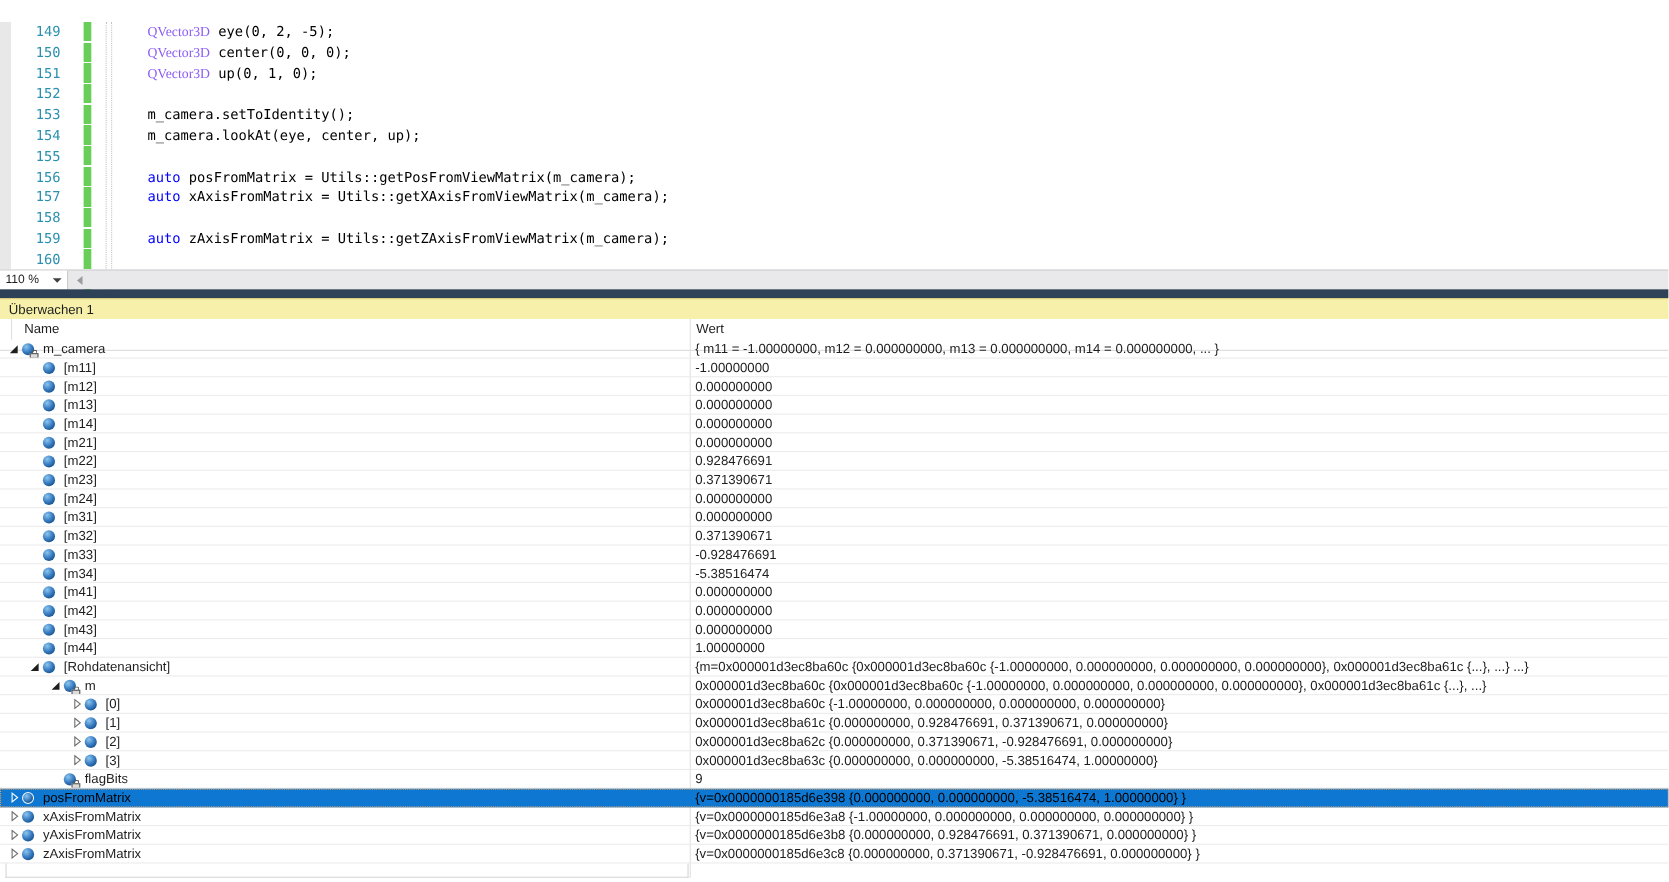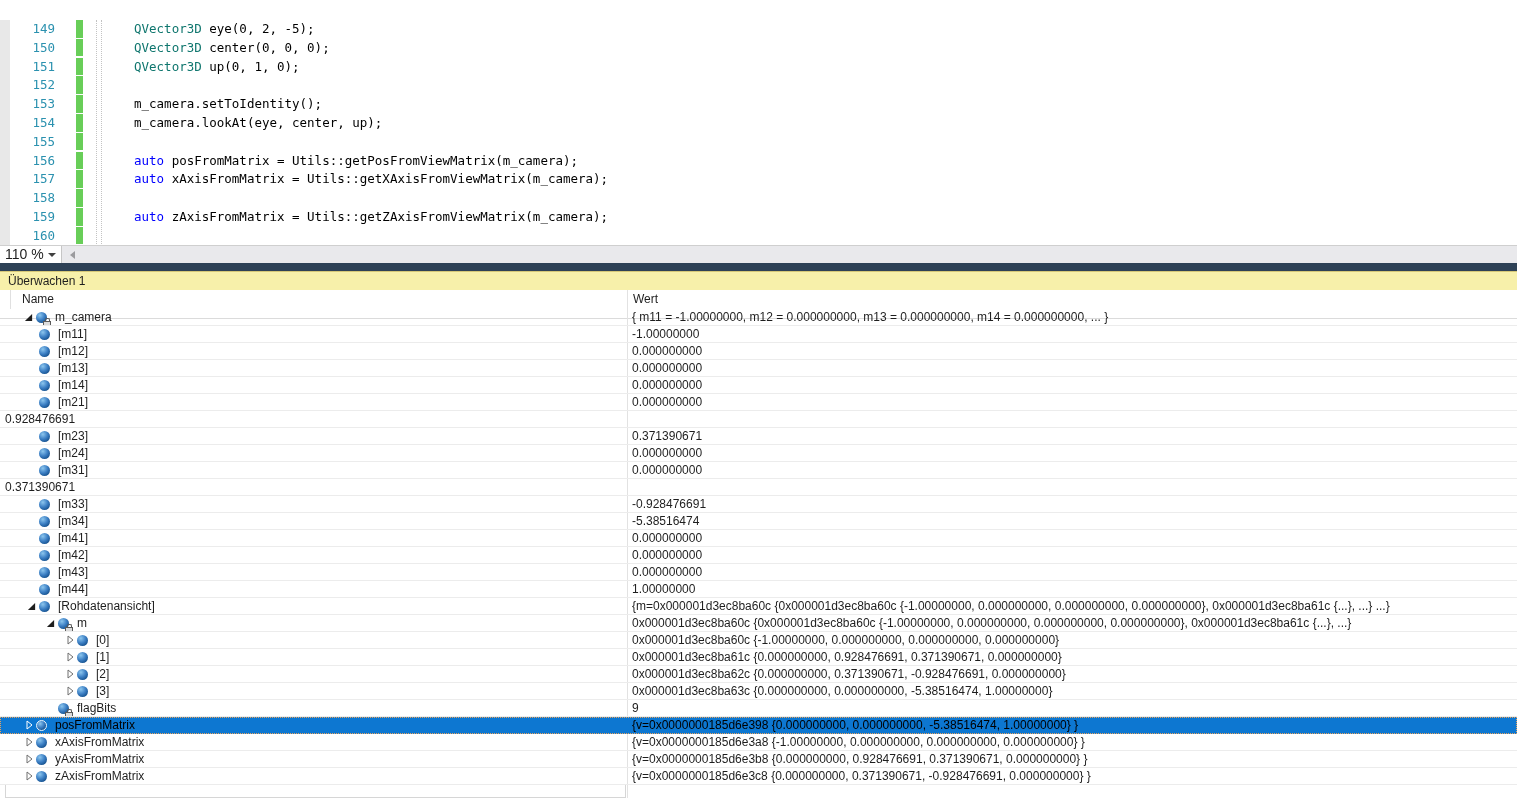--- a/index.html
+++ b/index.html
@@ -10,28 +10,28 @@
   #editor{position:absolute;left:0;top:0;width:1496px;height:245px;background:#fff;overflow:hidden;margin-top:20px;}
   #bpmargin{position:absolute;left:0;top:0;width:10px;height:245px;background:#e8e8e8;}
   #changebar{position:absolute;left:76px;top:0;width:7px;height:244px;
              background:repeating-linear-gradient(to bottom,#68ce58 0px,#68ce58 17.6px,#ffffff 17.6px,#ffffff 18.8px);}
   .guide{position:absolute;top:0;height:244px;width:0;border-left:1px dotted #c3c3c3;}
   #guide1{left:96px;} #guide2{left:101px;}
   .cl{position:absolute;left:0;width:1517px;height:18.8px;font-family:"DejaVu Sans Mono",monospace;
       font-size:12.5px;line-height:18.8px;white-space:pre;}
   .ln{position:absolute;left:0;top:0;width:55px;text-align:right;color:#2b91af;}
   .ct{position:absolute;left:134px;top:0;color:#000;}
-  .type{color:#0f766e;} .kw{color:#0000ff;}
+  .type{color:#8b5cf6;font-family:Liberation Serif, serif;} .kw{color:#0000ff;}
   #execicon{position:absolute;left:1px;top:226px;width:15px;height:15px;}
 
   
   #scrollstrip{position:absolute;left:0;top:245px;width:1517px;height:18px;background:#e9e9ec;
                border-top:1px solid #cfcfcf;box-sizing:border-box;}
   #zoombox{position:absolute;left:0;top:0;width:62px;height:18px;background:#fff;
-           border-right:1px solid #c6c6c6;box-sizing:border-box;font-size:14px;line-height:17px;}
+           border-right:1px solid #c6c6c6;box-sizing:border-box;font-size:11px;line-height:17px;}
   #zoomlabel{position:absolute;left:5px;top:0;}
   #zoomcaret{position:absolute;right:5px;top:7px;width:0;height:0;
              border-left:4px solid transparent;border-right:4px solid transparent;border-top:4px solid #404040;}
   #hsb-left{position:absolute;left:70px;top:5px;width:0;height:0;
             border-top:4px solid transparent;border-bottom:4px solid transparent;border-right:5px solid #9b9b9e;}
 
   
   #splitter{position:absolute;left:0;top:263px;width:1517px;height:8px;background:#2e4156;}
 
   
@@ -44,21 +44,21 @@
   #wh-name{position:absolute;left:22px;top:0;}
   #wh-wert{position:absolute;left:633px;top:0;}
   #whead-tick{position:absolute;left:10px;top:19px;width:1px;height:19px;background:#e0e0e0;}
   #colsep{position:absolute;left:627px;top:19px;height:508px;width:1px;background:#e2e2e2;}
   #wbody{position:absolute;left:0;top:38px;width:1517px;}
 
   .wrow{display:flex;height:17px;box-sizing:border-box;border-bottom:1px solid #ececec;font-size:12px;}
   .ncell{flex:0 0 627px;width:627px;display:flex;align-items:center;box-sizing:border-box;
          overflow:hidden;white-space:nowrap;}
   .vcell{flex:1;display:flex;align-items:center;padding-left:5px;overflow:hidden;white-space:nowrap;}
-  .p0{padding-left:24px;} .p1{padding-left:27px;} .p2{padding-left:46px;} .p3{padding-left:65px;}
+  .p0{padding-left:8px;} .p1{padding-left:27px;} .p2{padding-left:46px;} .p3{padding-left:65px;}
   .exps{flex:0 0 12px;width:12px;height:10px;display:flex;align-items:center;}
   .ico{position:relative;flex:0 0 13px;width:13px;height:13px;margin-right:6px;}
   .sph{position:absolute;left:0;top:1px;width:11px;height:11px;border-radius:50%;
        background:radial-gradient(circle at 35% 30%,#8cc6ee 0%,#3c7fc4 45%,#1a5795 75%,#123f73 100%);}
   .sel .sph{border:1px solid #eaf4fc;box-sizing:border-box;}
   .lock{position:absolute;right:-2px;bottom:-2px;width:8px;height:8px;}
   .lock:before{content:"";position:absolute;left:2px;top:0;width:3px;height:4px;
                border:1px solid #5a5a5a;border-bottom:none;border-radius:2px 2px 0 0;}
   .lock:after{content:"";position:absolute;left:0;top:3px;width:6px;height:3px;
               background:#dcdcdc;border:1px solid #5a5a5a;}
@@ -196,20 +196,27 @@
             <span class="ico">
               <span class="sph"></span>
             </span>
             <span class="nm">[m21]</span>
           </div>
           <div class="vcell">
             <span>0.000000000</span>
           </div>
         </div>
       <div class="wrow">
+          <div class="ncell p1">
+            <span class="exps"></span>
+            <span class="ico">
+              <span class="sph"></span>
+            </span>
+            <span class="nm">[m22]</span>
+          </div>
           <div class="vcell">
             <span>0.928476691</span>
           </div>
         </div>
       <div class="wrow">
           <div class="ncell p1">
             <span class="exps"></span>
             <span class="ico">
               <span class="sph"></span>
             </span>
@@ -237,20 +244,27 @@
             <span class="ico">
               <span class="sph"></span>
             </span>
             <span class="nm">[m31]</span>
           </div>
           <div class="vcell">
             <span>0.000000000</span>
           </div>
         </div>
       <div class="wrow">
+          <div class="ncell p1">
+            <span class="exps"></span>
+            <span class="ico">
+              <span class="sph"></span>
+            </span>
+            <span class="nm">[m32]</span>
+          </div>
           <div class="vcell">
             <span>0.371390671</span>
           </div>
         </div>
       <div class="wrow">
           <div class="ncell p1">
             <span class="exps"></span>
             <span class="ico">
               <span class="sph"></span>
             </span>

